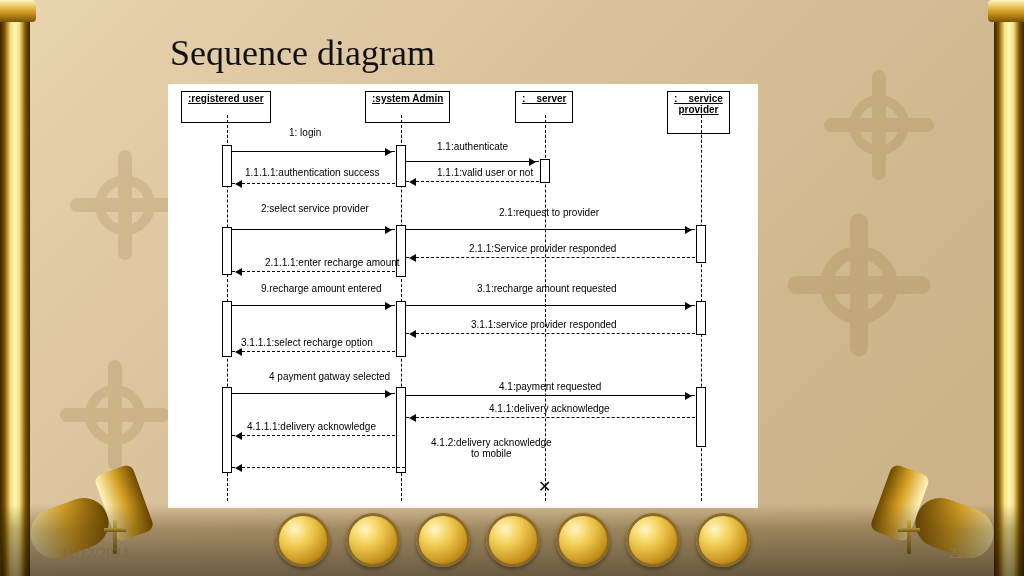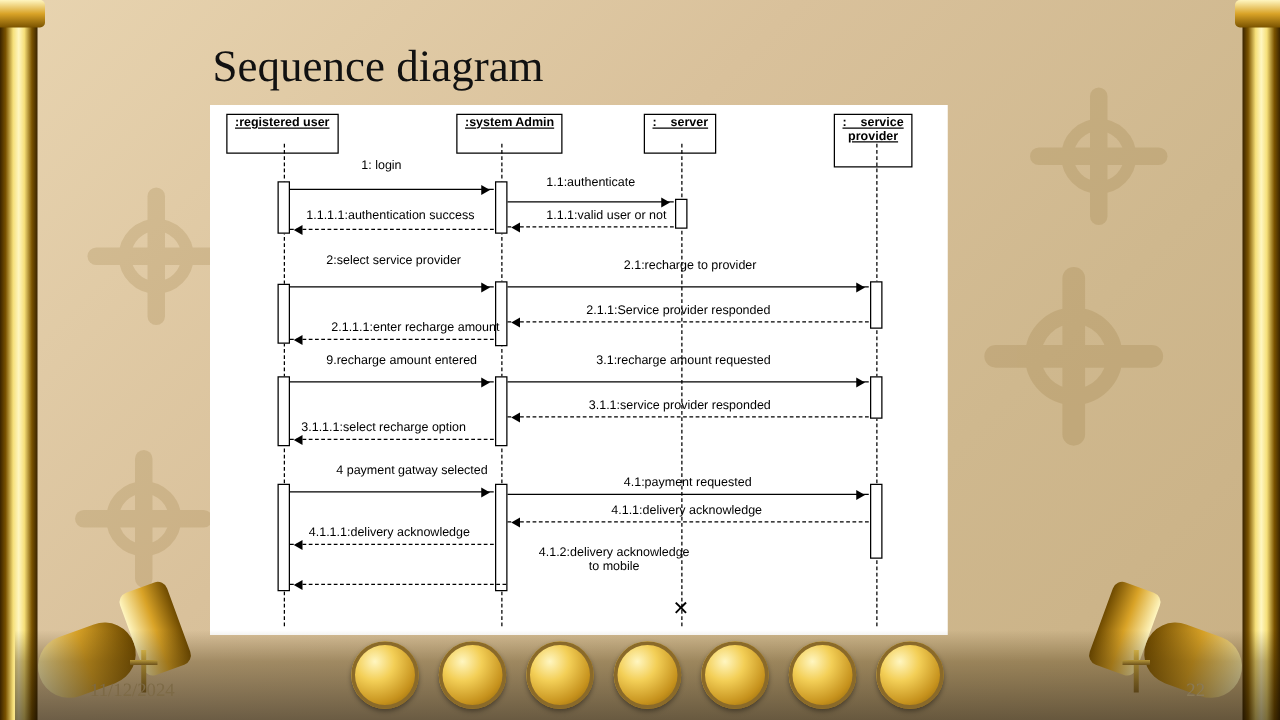--- a/index.html
+++ b/index.html
@@ -15,21 +15,21 @@
 
   
   .pillar { position:absolute; top:0; width:30px; height:576px;
             background:linear-gradient(90deg,#3a2400 0%,#7a5300 15%,#f6e07a 35%,#fff6c0 50%,#f6e07a 65%,#7a5300 85%,#3a2400 100%); }
   .pillar.left{left:0;} .pillar.right{right:0;}
   .pillar::before,.pillar::after{content:"";position:absolute;left:-6px;width:42px;height:22px;border-radius:4px;
     background:linear-gradient(180deg,#fff6c0,#d9a327,#7a5300);}
   .pillar::before{top:0;} .pillar::after{bottom:0;display:none;}
 
   
-  .bottom-bar{position:absolute;left:12px;right:0;bottom:0;height:72px;
+  .bottom-bar{position:absolute;left:1px;right:0;bottom:0;height:72px;
     background:linear-gradient(180deg,rgba(0,0,0,0) 0%,rgba(60,40,0,.35) 35%,rgba(20,12,0,.55) 100%);
     display:flex;align-items:center;justify-content:center;gap:16px;}
   .bottom-bar .date{position:absolute;left:60px;bottom:14px;color:#7d6a46;font-size:15px;}
   .bottom-bar .page{position:absolute;right:60px;bottom:14px;color:#8a7a58;font-size:15px;}
   .coin{width:54px;height:54px;border-radius:50%;
     background:radial-gradient(circle at 35% 30%,#fff6c0 0%,#f3cf57 30%,#c6921d 65%,#6e4a00 100%);
     box-shadow:inset 0 0 0 3px #8a6a2a,0 2px 4px rgba(0,0,0,.4);position:relative;}
   .scroll-corner{position:absolute;width:120px;height:80px;bottom:10px;}
   .scroll-corner.left{left:30px;transform:rotate(-20deg);}
   .scroll-corner.right{right:30px;transform:rotate(20deg) scaleX(-1);}
@@ -117,21 +117,21 @@
   <div class="msg" style="left:120px;top:42px;">1: login</div>
   <div class="arrow" style="left:63px;top:66px;width:163px;"></div>
   <div class="msg" style="left:268px;top:56px;">1.1:authenticate</div>
   <div class="arrow" style="left:237px;top:76px;width:133px;"></div>
   <div class="msg" style="left:268px;top:82px;">1.1.1:valid user or not</div>
   <div class="arrow rev dashed" style="left:237px;top:96px;width:133px;"></div>
   <div class="msg" style="left:76px;top:82px;">1.1.1.1:authentication success</div>
   <div class="arrow rev dashed" style="left:63px;top:98px;width:163px;"></div>
 
   <div class="msg" style="left:92px;top:118px;">2:select service provider</div>
-  <div class="msg" style="left:330px;top:122px;">2.1:recharge to provider</div>
+  <div class="msg" style="left:330px;top:122px;">2.1:request to provider</div>
   <div class="arrow" style="left:63px;top:144px;width:163px;"></div>
   <div class="arrow" style="left:237px;top:144px;width:289px;"></div>
   <div class="msg" style="left:300px;top:158px;">2.1.1:Service provider responded</div>
   <div class="arrow rev dashed" style="left:237px;top:172px;width:289px;"></div>
   <div class="msg" style="left:76px;top:172px;margin-left:20px;">2.1.1.1:enter recharge amount</div>
   <div class="arrow rev dashed" style="left:63px;top:186px;width:163px;"></div>
 
   <div class="msg" style="left:92px;top:198px;">9.recharge amount entered</div>
   <div class="msg" style="left:308px;top:198px;">3.1:recharge amount requested</div>
   <div class="arrow" style="left:63px;top:220px;width:163px;"></div>

